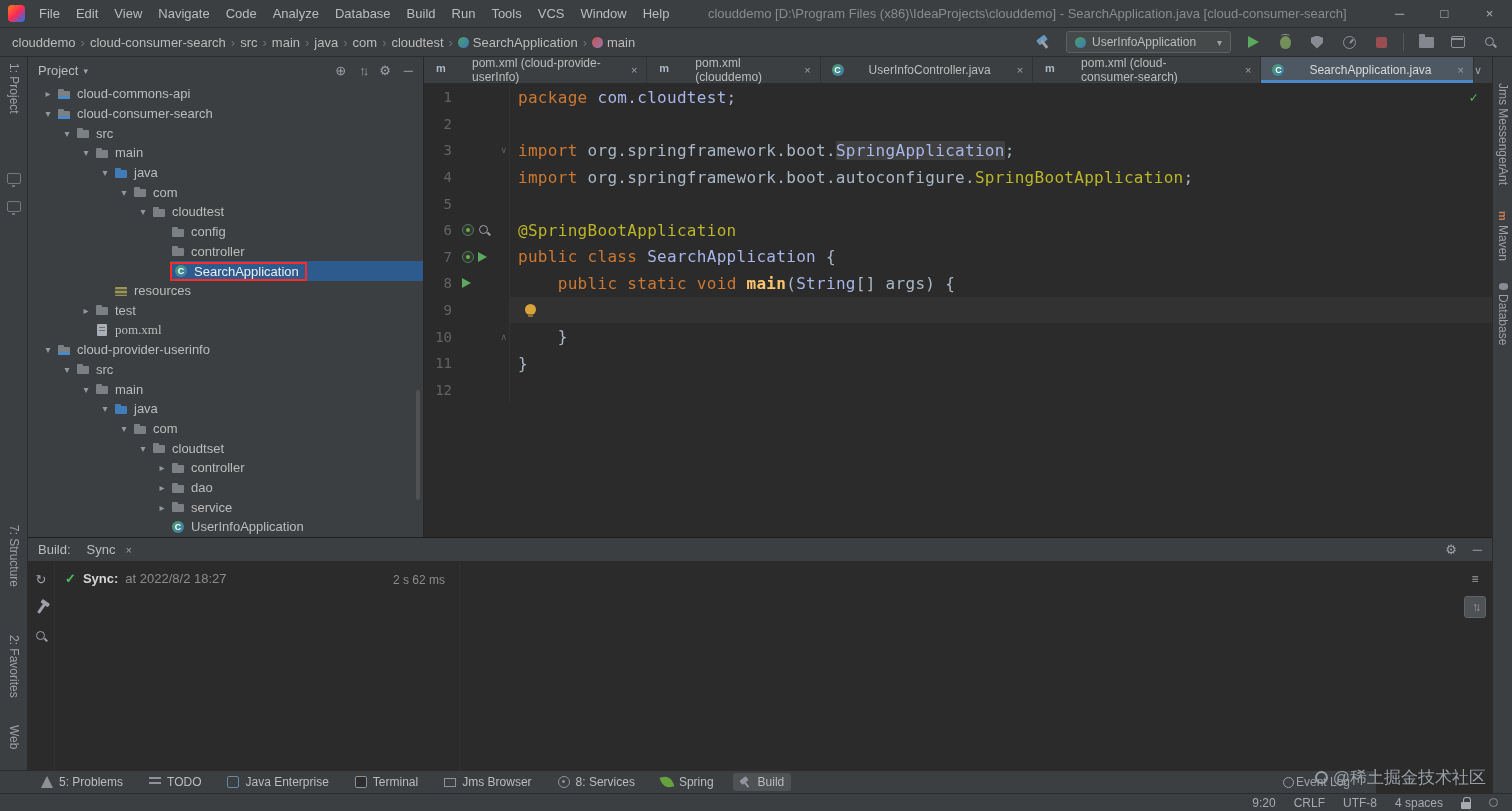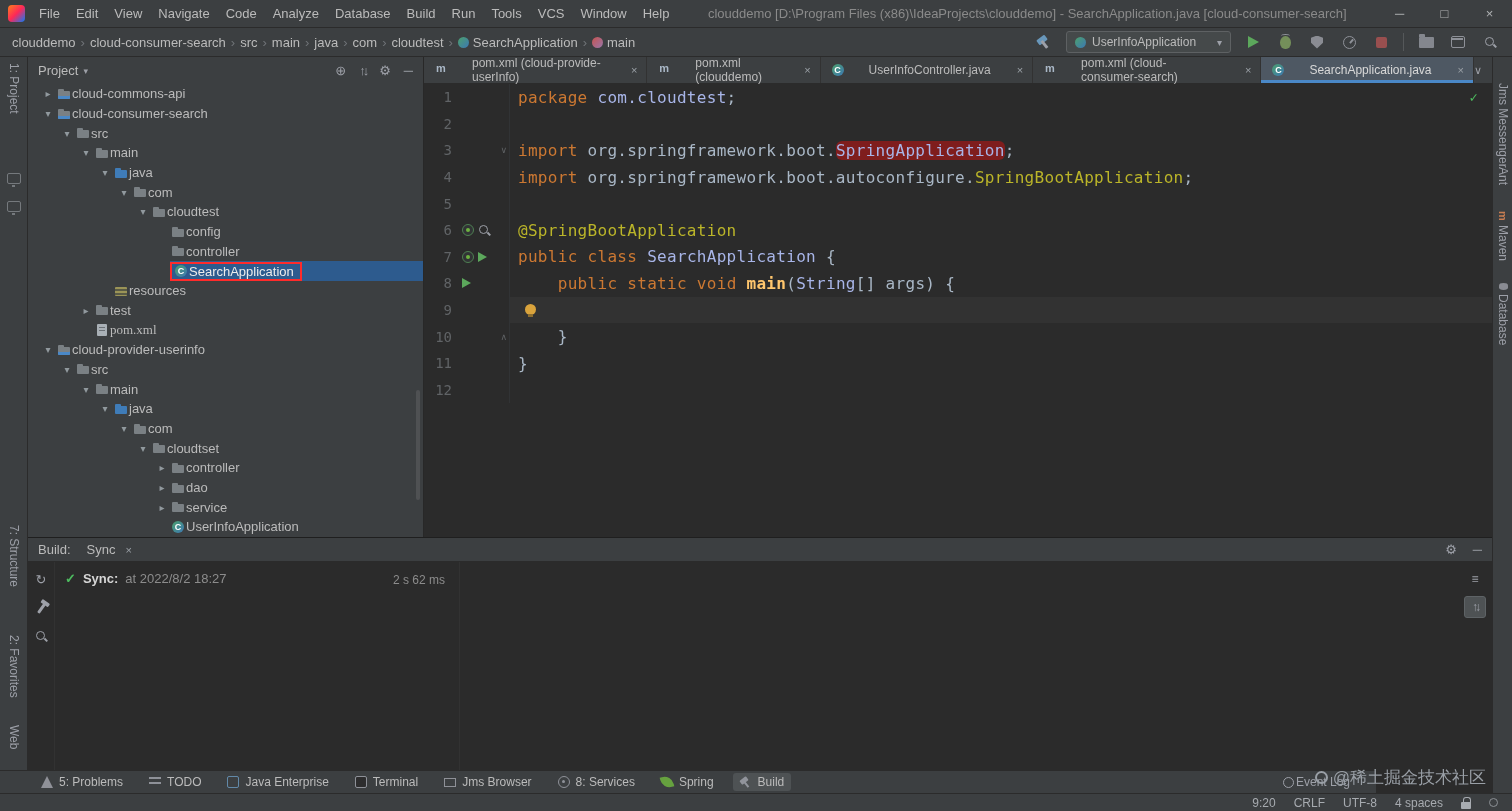--- a/index.html
+++ b/index.html
@@ -73,21 +73,21 @@
            border-right:1px solid #282828;display:flex;flex-direction:column}
   .project-head{height:27px;flex:none;display:flex;align-items:center;padding:0 10px;font-size:13px;color:#BBBBBB}
   .ph-arrow{color:#9DA0A8;font-size:9px;margin-left:5px}
   .ph-icons{margin-left:auto;display:flex;align-items:center;gap:13px;color:#9DA0A8;font-size:13px}
   .tree{flex:1;position:relative;overflow:hidden;font-size:13px}
   .trow{height:19.7px;display:flex;align-items:center;white-space:nowrap}
   .chev{width:16px;flex:none;text-align:center;color:#91999E;font-size:10px}
   .t-inner{display:inline-flex;align-items:center;height:100%}
   .sel-bg{flex:1;display:flex;align-items:center;height:100%;background:#2D5B8E}
   .ann{display:inline-flex;align-items:center;height:19px;border:2px solid #FF2B2B;padding:0 6px 0 1px}
-  .lbl{color:#BBBBBB}
+  .lbl{margin-left:5px;color:#BBBBBB}
   .sel-bg .lbl{color:#ECECEC}
   .scroll-thumb{position:absolute;right:3px;top:333px;width:4px;height:110px;background:#5E6163;border-radius:2px;opacity:.55}
 
   
   .ic{width:16px;height:16px;display:inline-block;position:relative;flex:none}
   .ic-folder::before,.ic-module::before,.ic-src::before{content:"";position:absolute;left:2px;top:5px;width:12px;height:8px;background:#7A8084;border-radius:1px}
   .ic-folder::after,.ic-module::after,.ic-src::after{content:"";position:absolute;left:2px;top:3px;width:6px;height:3px;background:#7A8084;border-radius:1px 1px 0 0}
   .ic-src::before{background:#3F7CB8}.ic-src::after{background:#3F7CB8}
   .ic-module::before{box-shadow:inset 0 -3px 0 #4A88C7}
   .ic-class::before{content:"C";position:absolute;left:2px;top:2px;width:12px;height:12px;border-radius:50%;
@@ -117,21 +117,21 @@
   .foldm{position:absolute;right:2px;color:#606366;font-size:9px;font-family:"DejaVu Sans",sans-serif}
   .ctext{flex:1;display:flex;align-items:center;height:100%;position:relative}
   .cl.cur .ctext{background:#323232}
   .ctok{white-space:pre;padding-left:8px;font-size:16px;letter-spacing:.3px;color:#A9B7C6}
   .tk-k{color:#CC7832}
   .tk-p{color:#A9B7C6}
   .tk-c{color:#A8B5E8}
   .tk-a{color:#BBB529}
   .tk-m{color:#FFC66D;font-weight:bold}
   .tk-i{font-style:italic;color:#A9B7C6}
-  .tk-hl{background:#7f1d1d;border-radius:6px}
+  .tk-hl{background:#404040;border-radius:1px}
   .gspring{width:12px;height:12px;border-radius:50%;background:#313335;border:1.5px solid #4E8052;position:relative}
   .gspring::after{content:"";position:absolute;left:3px;top:3px;width:4px;height:4px;border-radius:50%;background:#6DB33F}
   .grun{width:0;height:0;border-left:9px solid #5CA85C;border-top:5.5px solid transparent;border-bottom:5.5px solid transparent}
   .bulb{position:absolute;left:15px;top:7px;width:11px;height:11px;border-radius:50%;background:#D9A33C}
   .bulb::after{content:"";position:absolute;left:3px;top:10px;width:5px;height:3px;background:#8C6D2F}
   .insp-check{position:absolute;right:14px;top:5px;color:#4DBB5F;font-size:14px;font-weight:bold}
 
   
   .build{position:absolute;left:28px;top:537px;width:1464px;height:233px;background:#2B2B2B;border-top:1px solid #1F1F1F}
   .build-head{height:24px;background:#3C3F41;border-bottom:1px solid #2B2B2B;display:flex;align-items:center;padding:0 10px;font-size:13px}

